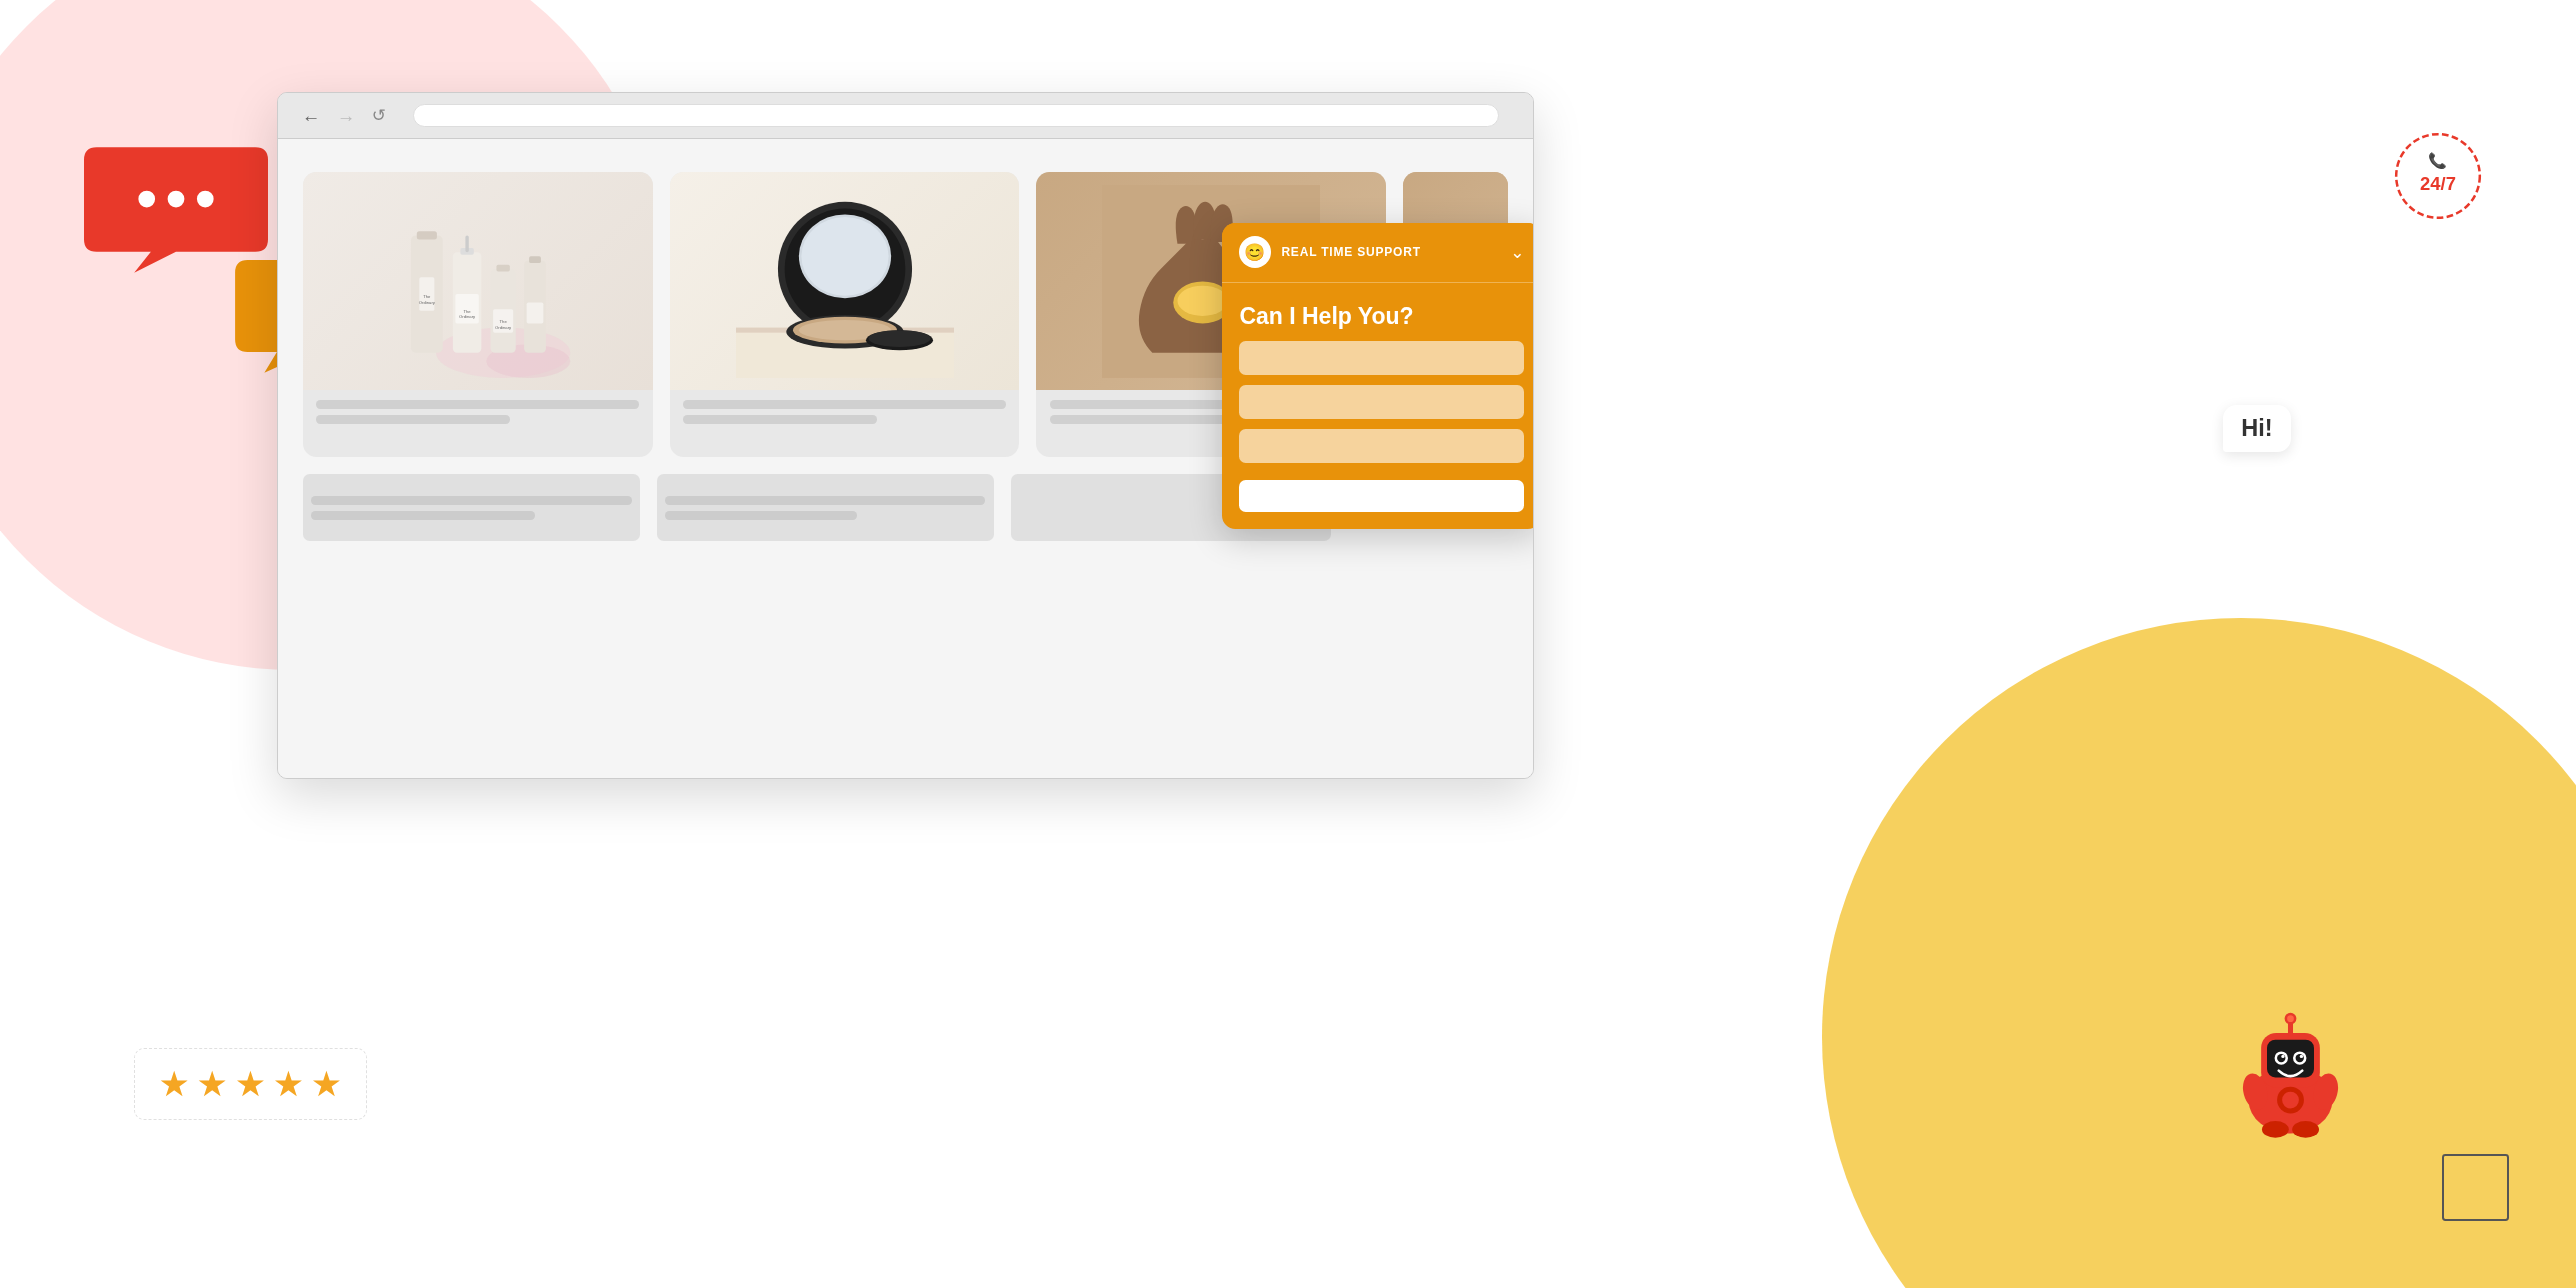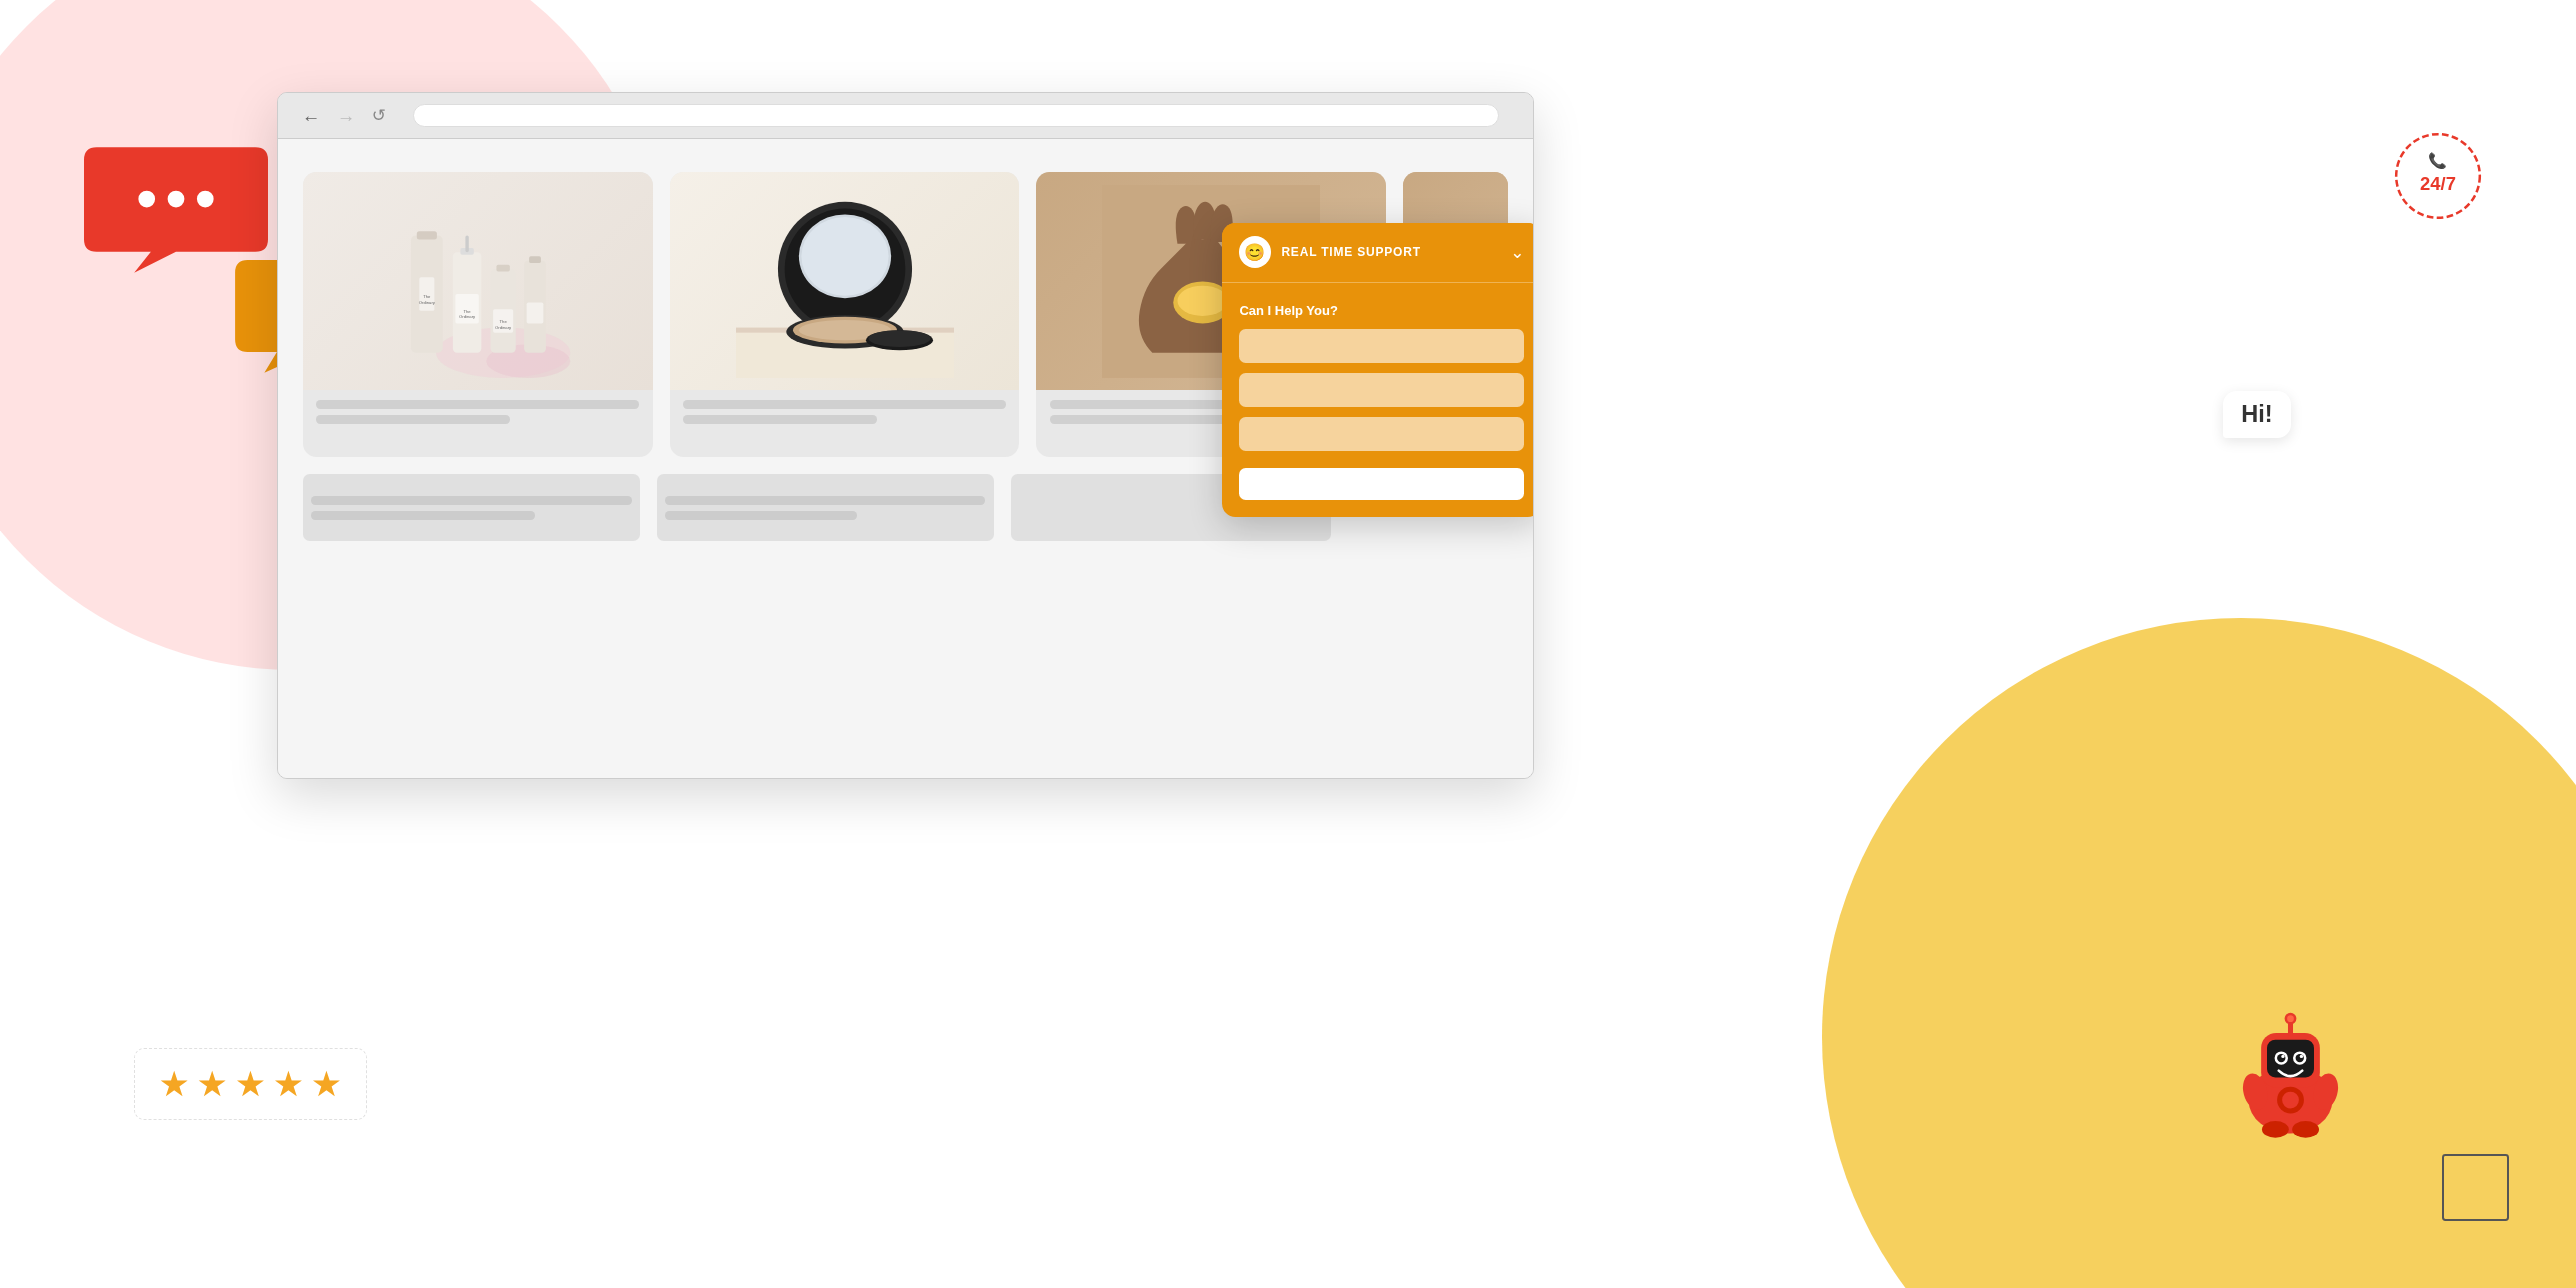--- a/index.html
+++ b/index.html
@@ -188,21 +188,21 @@
       color: #fff;
       font-size: 17px;
     }
 
     .chat-body {
       padding: 20px 17px 17px;
     }
 
     .chat-question {
       color: #fff;
-      font-size: 13px;
+      font-size: 23px;
       font-weight: 600;
       margin-bottom: 11px;
     }
 
     .chat-input-field {
       width: 100%;
       height: 34px;
       background: rgba(255,255,255,0.6);
       border-radius: 6.7px;
       margin-bottom: 10px;
@@ -458,18 +458,18 @@
     <ellipse cx="132" cy="120" rx="14" ry="22" fill="#E8392A" transform="rotate(15 132 120)"></ellipse>
 
     <circle cx="90" cy="130" r="16" fill="#cc2200"></circle>
     <circle cx="90" cy="130" r="10" fill="#E8392A"></circle>
 
     <ellipse cx="72" cy="165" rx="16" ry="10" fill="#cc2200"></ellipse>
     <ellipse cx="108" cy="165" rx="16" ry="10" fill="#cc2200"></ellipse>
   </svg>
 </div>
 
-<div style="position:absolute; top:391px; right:285px; background:#ffffff; border-radius:13.4px 13.4px 13.4px 3.4px; padding:10px 18.4px; box-shadow: 0 3.4px 12.6px rgba(0,0,0,0.1);">
+<div style="position:absolute; top:405px; right:285px; background:#ffffff; border-radius:13.4px 13.4px 13.4px 3.4px; padding:10px 18.4px; box-shadow: 0 3.4px 12.6px rgba(0,0,0,0.1);">
   <span style="font-size:23.5px; font-weight:700; color:#333;">Hi!</span>
 </div>
 
 <div class="rect-decoration"></div>
 
 
 </body></html>

